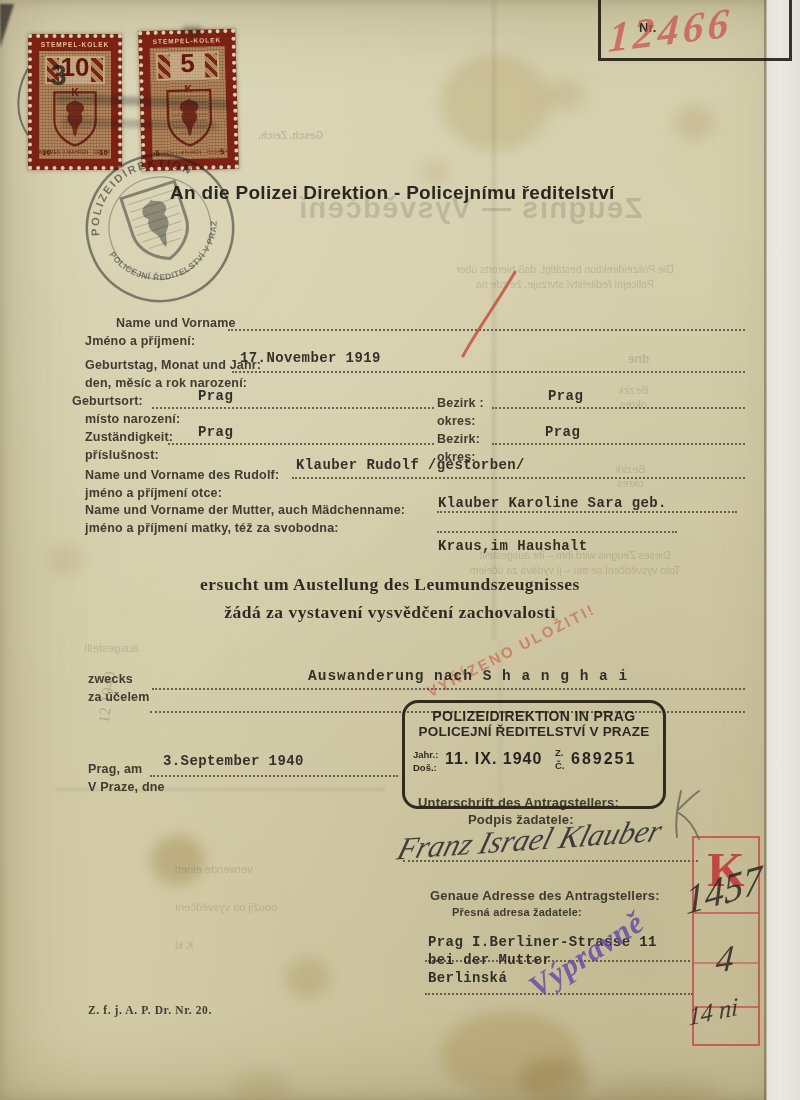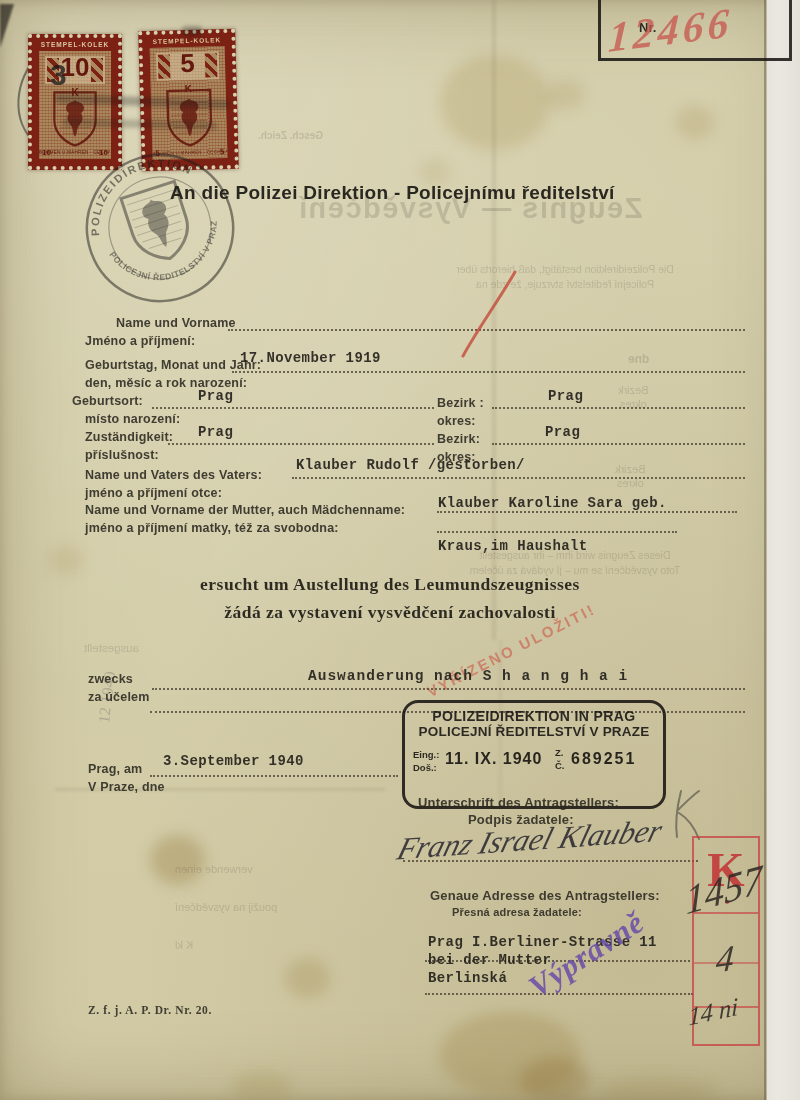--- a/index.html
+++ b/index.html
@@ -249,21 +249,21 @@
 
   <div class="lbl" style="left:85px;top:430px;">Zuständigkeit:</div>
   <div class="lbl" style="left:85px;top:448px;">příslušnost:</div>
   <div class="dot" style="left:168px;top:443px;width:266px;"></div>
   <div class="typed" style="left:198px;top:424px;">Prag</div>
   <div class="lbl" style="left:437px;top:432px;">Bezirk:</div>
   <div class="lbl" style="left:437px;top:450px;">okres:</div>
   <div class="dot" style="left:492px;top:443px;width:253px;"></div>
   <div class="typed" style="left:545px;top:424px;">Prag</div>
 
-  <div class="lbl" style="left:85px;top:468px;">Name und Vaters des Vaters:</div>
+  <div class="lbl" style="left:85px;top:468px;">Name und Vorname des Rudolf:</div>
   <div class="lbl" style="left:85px;top:486px;">jméno a příjmení otce:</div>
   <div class="dot" style="left:292px;top:477px;width:453px;"></div>
   <div class="typed" style="left:296px;top:457px;">Klauber Rudolf /gestorben/</div>
 
   <div class="lbl" style="left:85px;top:503px;">Name und Vorname der Mutter, auch Mädchenname:</div>
   <div class="lbl" style="left:85px;top:521px;">jméno a příjmení matky, též za svobodna:</div>
   <div class="typed" style="left:438px;top:495px;">Klauber Karoline Sara geb.</div>
   <div class="dot" style="left:437px;top:511px;width:300px;"></div>
   <div class="typed" style="left:438px;top:514px;margin-top:24px;">Kraus,im Haushalt</div>
   <div class="dot" style="left:437px;top:531px;width:240px;"></div>
@@ -281,21 +281,21 @@
   <div class="dot" style="left:150px;top:711px;width:595px;"></div>
 
   <div class="lbl" style="left:88px;top:762px;">Prag, am</div>
   <div class="lbl" style="left:88px;top:780px;">V Praze, dne</div>
   <div class="dot" style="left:150px;top:775px;width:248px;"></div>
   <div class="typed" style="left:163px;top:753px;">3.September 1940</div>
 
   <div class="rbox">
     <div class="l1">POLIZEIDIREKTION IN PRAG</div>
     <div class="l2">POLICEJNÍ ŘEDITELSTVÍ V PRAZE</div>
-    <div class="small" style="left:8px;top:46px;">Eing.:</div>
+    <div class="small" style="left:8px;top:46px;">Jahr.:</div>
     <div class="small" style="left:8px;top:59px;">Doš.:</div>
     <div class="big" style="left:40px;top:47px;">11. IX. 1940</div>
     <div class="small" style="left:150px;top:44px;">Z.</div>
     <div class="small" style="left:150px;top:57px;">Č.</div>
     <div class="big" style="left:166px;top:47px;letter-spacing:2px;">689251</div>
   </div>
 
   <div class="lbl" style="left:418px;top:795px;font-size:13px;">Unterschrift des Antragstellers:</div>
   <div class="lbl" style="left:468px;top:812px;font-size:13px;">Podpis žadatele:</div>
   <div class="dot" style="left:403px;top:860px;width:295px;"></div>

